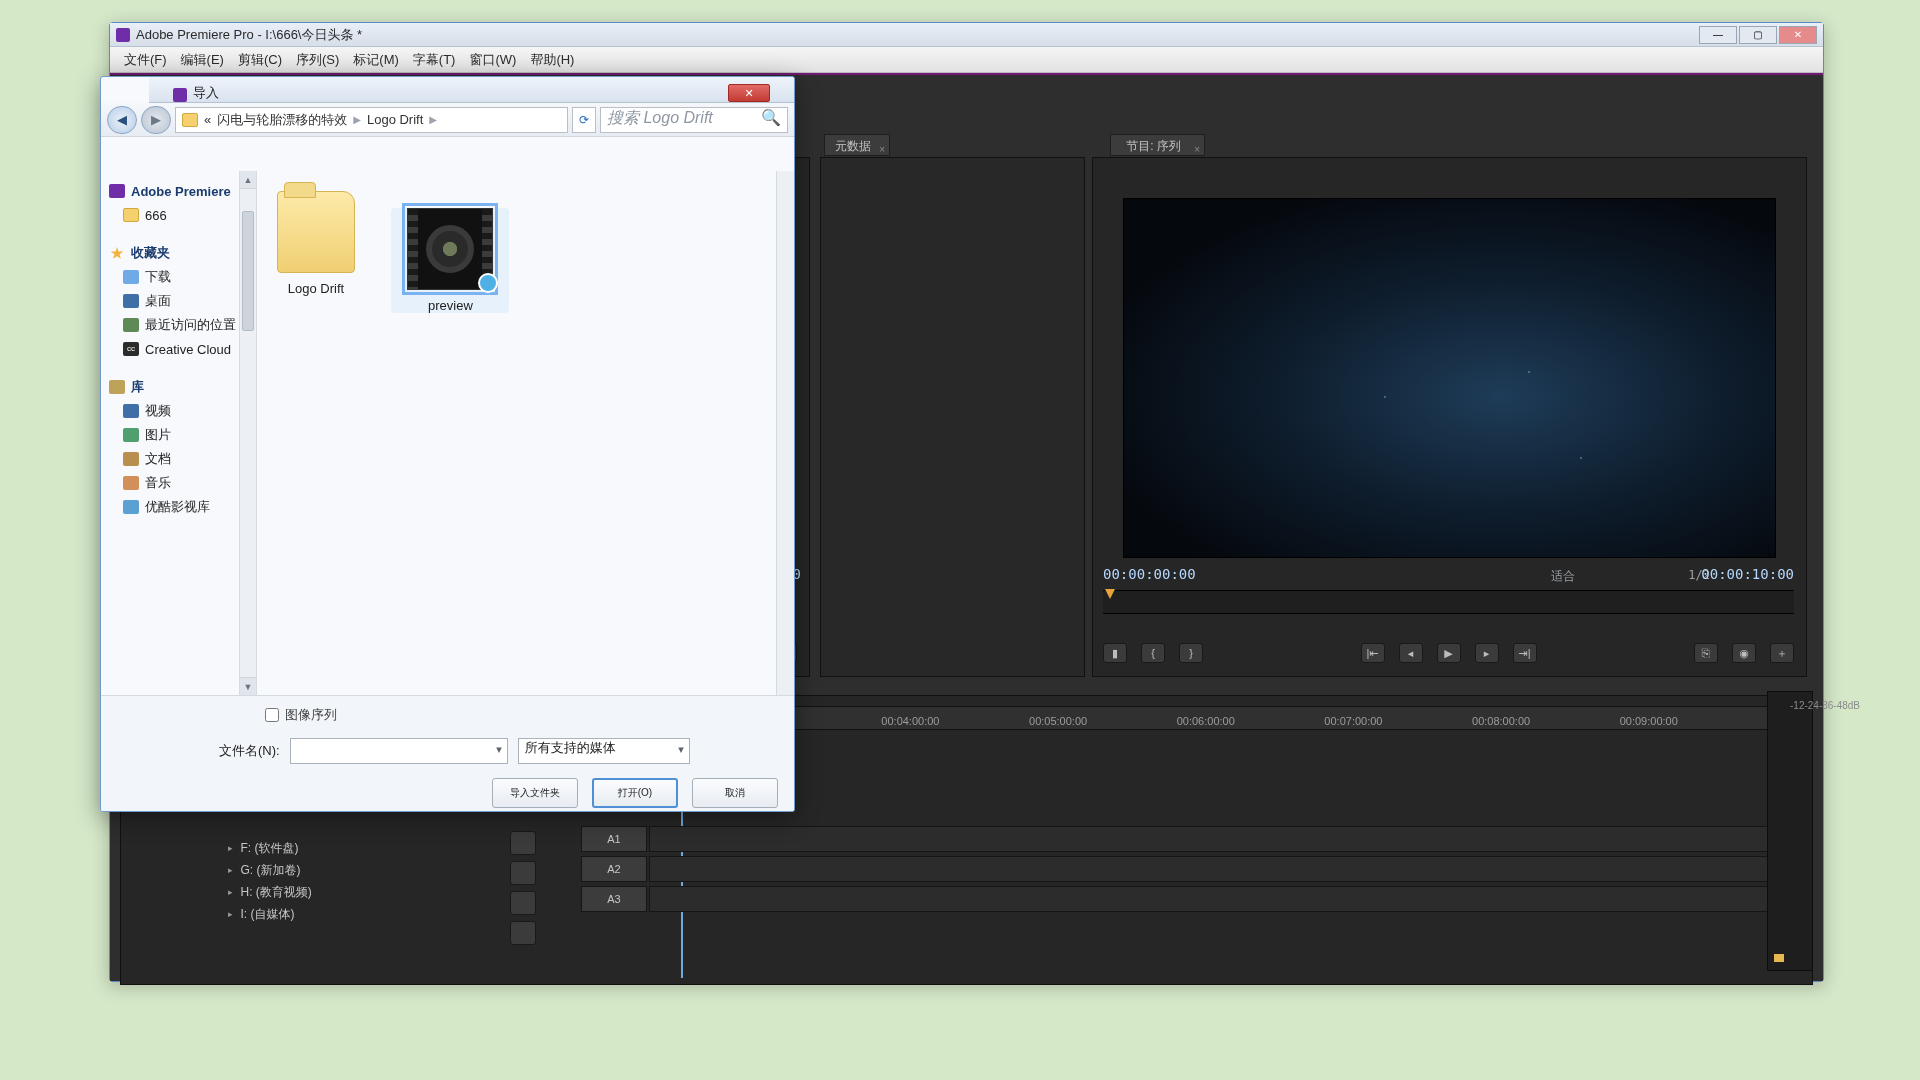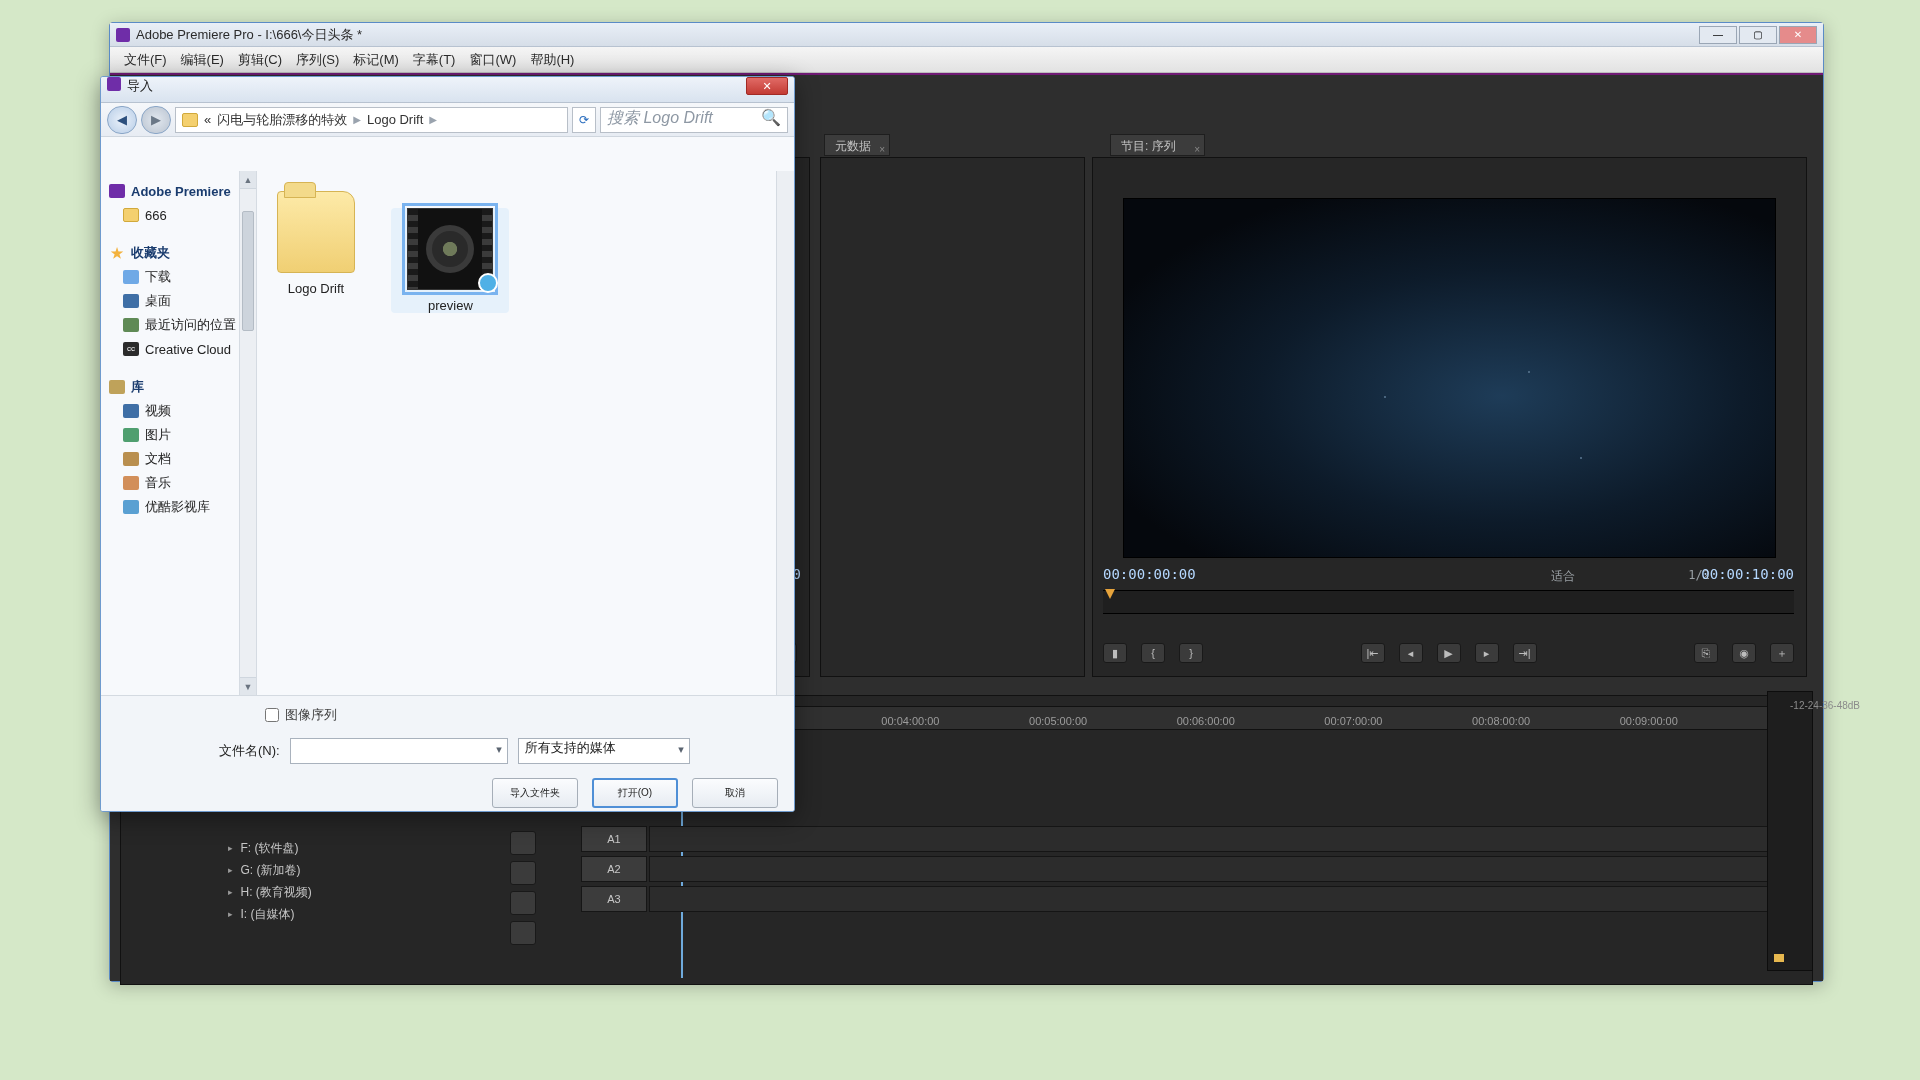--- a/index.html
+++ b/index.html
@@ -9,21 +9,21 @@
   .titlebar .app-icon { width:14px; height:14px; background:#6f2da8; margin-right:6px; border-radius:2px; }
   .win-ctrls { margin-left:auto; display:flex; gap:2px; }
   .win-ctrls button { width:38px; height:18px; border:1px solid #9aa6b5; background:#e3e9f1; font-size:10px; line-height:14px; cursor:pointer; }
   .win-ctrls .close { background:#e58b8b; color:#fff; }
   .menubar { height:26px; background:linear-gradient(#f5f5f5,#e2e2e2); display:flex; align-items:center; gap:14px; padding:0 14px; font-size:13px; color:#2b2b2b; border-bottom:1px solid #bdbdbd; }
   .menubar span { cursor:default; }
 
   .workspace { position:absolute; top:52px; bottom:0; left:0; right:0; background:#2e2e2e; }
 
   
-  .panel-tab { position:absolute; height:22px; padding:0 18px 0 10px; background:#3c3c3c; color:#c3c3c3; font-size:12px; line-height:22px; border:1px solid #1e1e1e; }
+  .panel-tab { position:absolute; height:22px; padding:0 18px 0 10px; background:#3c3c3c; color:#c3c3c3; font-size:12px; line-height:22px; border:1px solid #1e1e1e;text-align:center; }
   .panel-tab .tab-close { position:absolute; right:4px; top:4px; color:#888; font-size:10px; }
   .panel-meta    { left:714px; top:59px; }
   .panel-program { left:1000px; top:59px; width:95px; }
 
   .meta-panel { position:absolute; left:710px; top:82px; width:265px; height:520px; background:#282828; border:1px solid #111; }
 
   .program-panel { position:absolute; left:982px; top:82px; width:715px; height:520px; background:#262626; border:1px solid #111; }
   .program-panel .monitor { position:absolute; left:30px; top:40px; right:30px; height:360px; background:radial-gradient(ellipse at 58% 55%, #1e3c58 0%, #0d1b2a 45%, #05080d 80%); border:1px solid #000; }
   .program-panel .monitor .speck { position:absolute; width:2px; height:2px; background:#5b7893; border-radius:50%; }
   .timecode { position:absolute; color:#b5d8ff; font-size:14px; font-family:monospace; }
@@ -56,21 +56,21 @@
   .bin-row .chev { color:#9a9a9a; font-size:9px;}
 
   
   .audio-meter { position:absolute; right:10px; top:616px; width:46px; height:280px; background:#1e1e1e; border:1px solid #0d0d0d; }
   .audio-meter .scale { position:absolute; right:4px; top:8px; bottom:8px; width:18px; display:flex; flex-direction:row; justify-content:space-between; color:#8b8b8b; font-size:10px; text-align:right;}
   .audio-meter .bar { position:absolute; left:6px; bottom:8px; width:10px; height:8px; background:#e7b84f; }
 
   
   .dialog-shadow { position:absolute; left:100px; top:76px; width:695px; height:736px; background:transparent; filter:drop-shadow(0 6px 12px rgba(0,0,0,.4)); }
   .dialog { position:absolute; inset:0; background:#f7f9fc; border:1px solid #6f9bce; border-radius:3px; overflow:hidden; }
-  .dialog-title { height:26px; background:linear-gradient(#eef3fa,#d9e3ef); display:flex; align-items:flex-start; padding:0 6px; font-size:13px; color:#222; border-bottom:1px solid #b7c2d0; }
+  .dialog-title { height:26px; background:linear-gradient(#eef3fa,#d9e3ef); display:flex; align-items:flex-end; padding:0 24px; font-size:13px; color:#222; border-bottom:1px solid #b7c2d0;margin-left:48px; }
   .dialog-title .dlg-icon { width:14px;height:14px;background:#6f2da8;margin-right:6px;border-radius:2px;}
   .dialog-title .close { margin-left:auto; width:42px; height:18px; background:linear-gradient(#e16b66,#c33b34); color:#fff; font-size:11px; text-align:center; line-height:17px; border:1px solid #a12a25; border-radius:2px; cursor:pointer;}
 
   .addrbar { height:34px; display:flex; align-items:center; padding:0 6px; gap:4px; background:linear-gradient(#f5f7fa,#e7ecf3); border-bottom:1px solid #cfd6de; }
   .nav-btn { width:30px; height:28px; border-radius:14px; background:radial-gradient(#eaf1fa,#b7cde7); border:1px solid #8aa6c7; display:flex; align-items:center; justify-content:center; color:#2c4f7d; font-size:13px; cursor:pointer;}
   .nav-btn.fwd { background:radial-gradient(#e2e8ef,#b9c3d0); color:#6b7887;}
   .path-box { flex:1; height:26px; background:#fff; border:1px solid #b8bfc8; display:flex; align-items:center; font-size:13px; color:#333; padding:0 6px; gap:6px;}
   .path-box .folder-ic { width:16px;height:14px;background:#f4d06f;border:1px solid #d1a93b; border-radius:2px;}
   .path-box .sep { color:#9aa3ae; font-size:10px;}
   .path-refresh { width:24px; height:26px; border:1px solid #b8bfc8; background:#fff; display:flex; align-items:center; justify-content:center; color:#2c6fbf; font-size:12px; cursor:pointer;}

